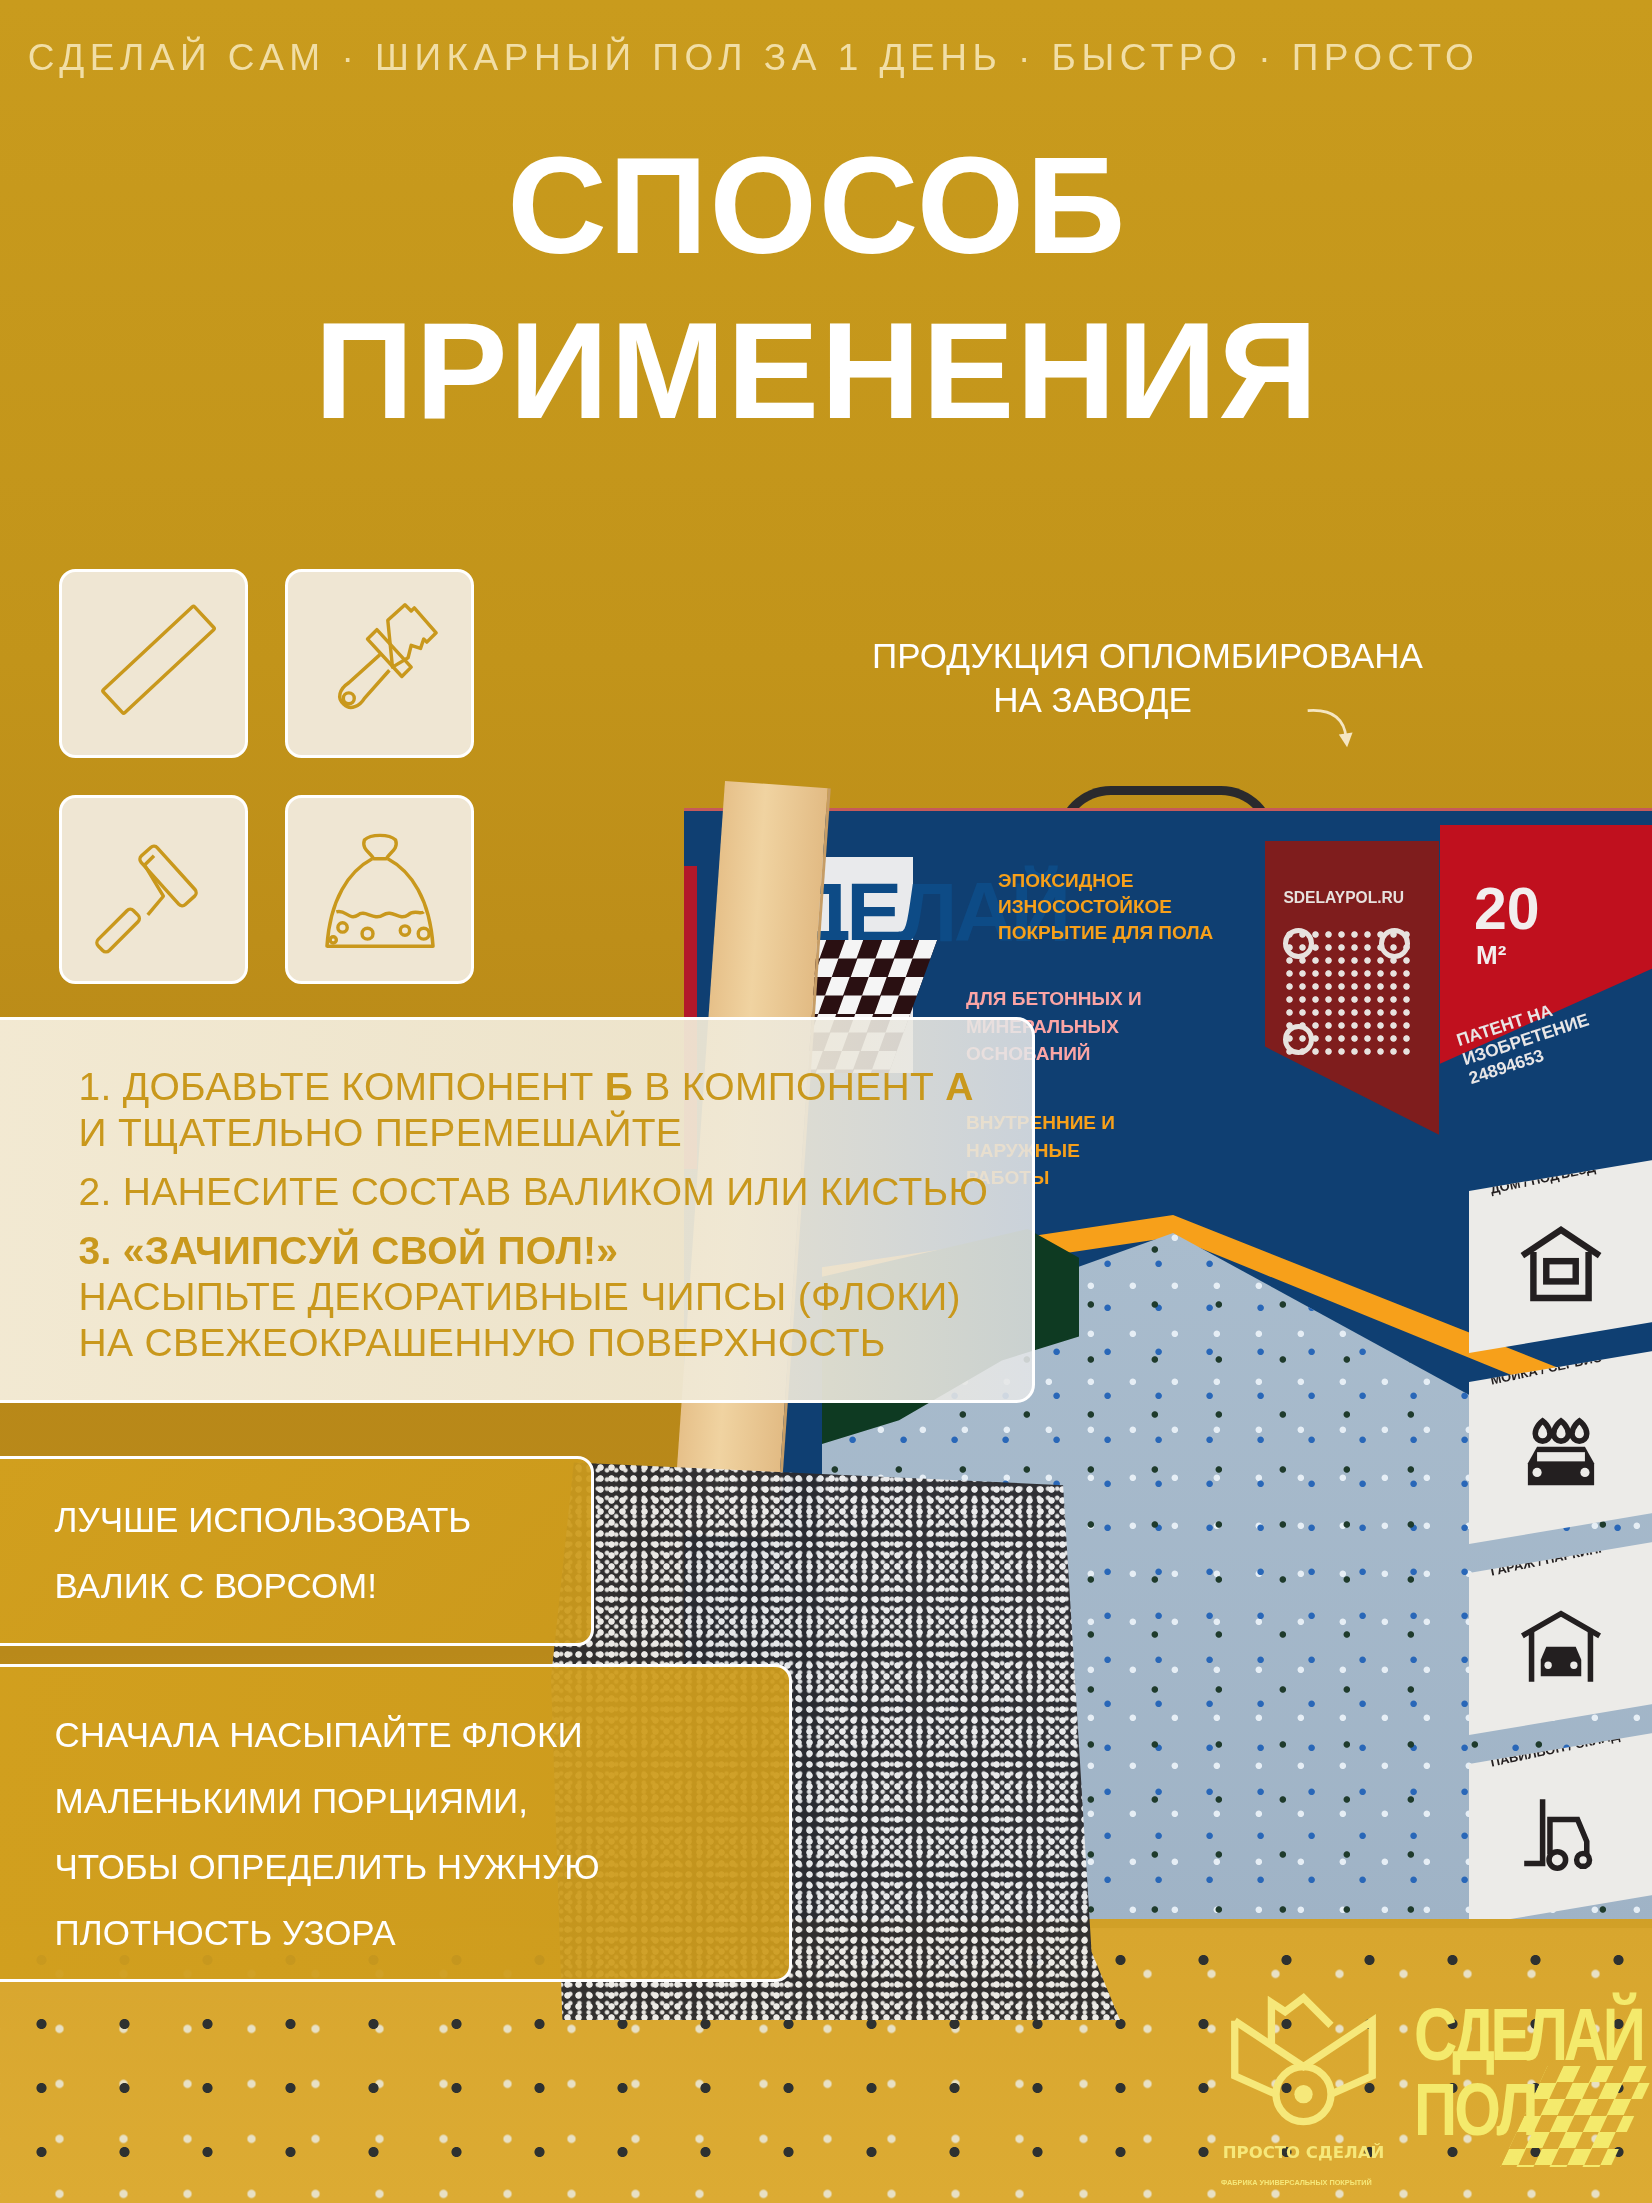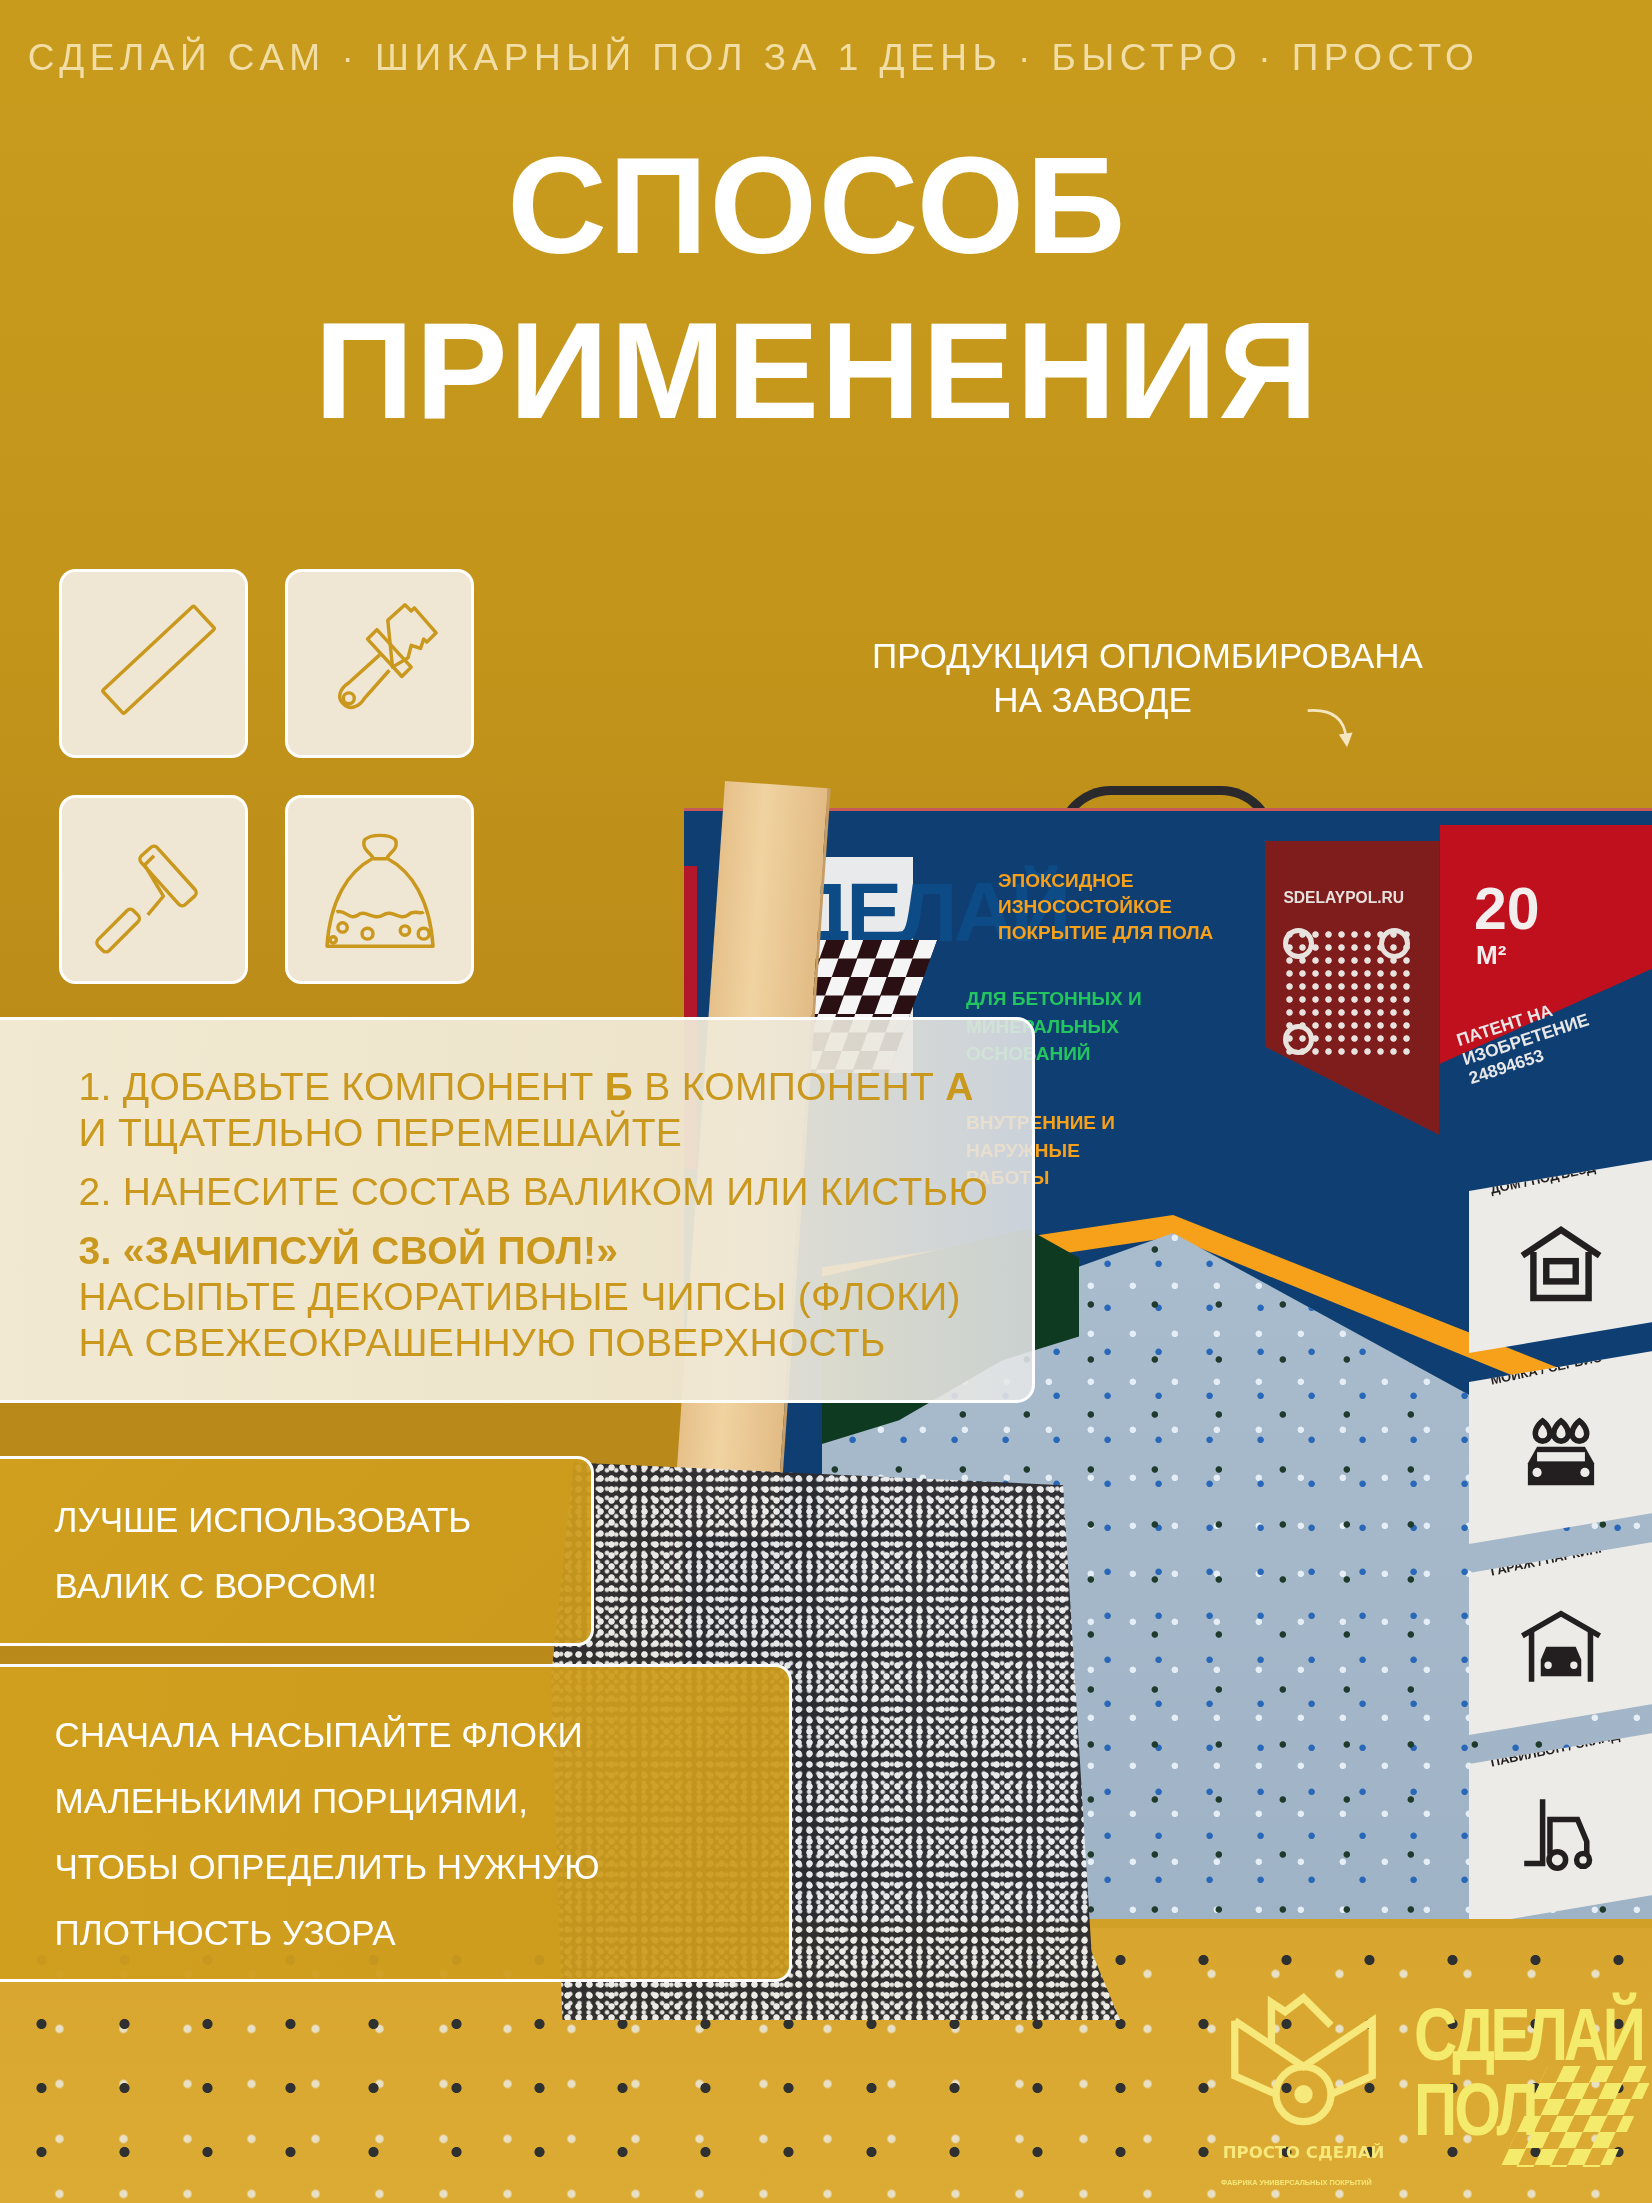--- a/index.html
+++ b/index.html
@@ -51,21 +51,21 @@
   .box-logo .checker {
     position:absolute; right: 0; top: 83px; width: 129px; height: 133px;
     background:
       conic-gradient(#2a1012 25%, #f5f5f5 0 50%, #2a1012 0 75%, #f5f5f5 0) 0 0/37px 37px;
     transform: skewX(-20deg);
   }
   .box-headline {
     left: 282px; top: 57px; color: #f7a01a; font-size: 19px; font-weight: 800; line-height: 26px; width: 312px; margin-left: 32px;
   }
   .box-sub {
-    left: 282px; top: 174px; color: #22c55e; font-size: 19px; font-weight: 800; line-height: 27.5px; width: 312px;
+    left: 282px; top: 174px; color: #fca5a5; font-size: 19px; font-weight: 800; line-height: 27.5px; width: 312px;
   }
   .box-sub2 {
     left: 282px; top: 298px; color: #f7a01a; font-size: 19px; font-weight: 800; line-height: 27.5px; width: 312px;
   }
   .qr-panel {
     left: 581px; top: 13.8px; width: 174px; height: 294px; background: #7f1d1d;
     clip-path: polygon(0 0, 100% 0, 100% 100%, 0 70%);
     margin-top: 16px;
   }
   .qr-url { left: 18.4px; top: 48px; color: #e7e2de; font-size: 15.6px; font-weight: 700; position:absolute; }

